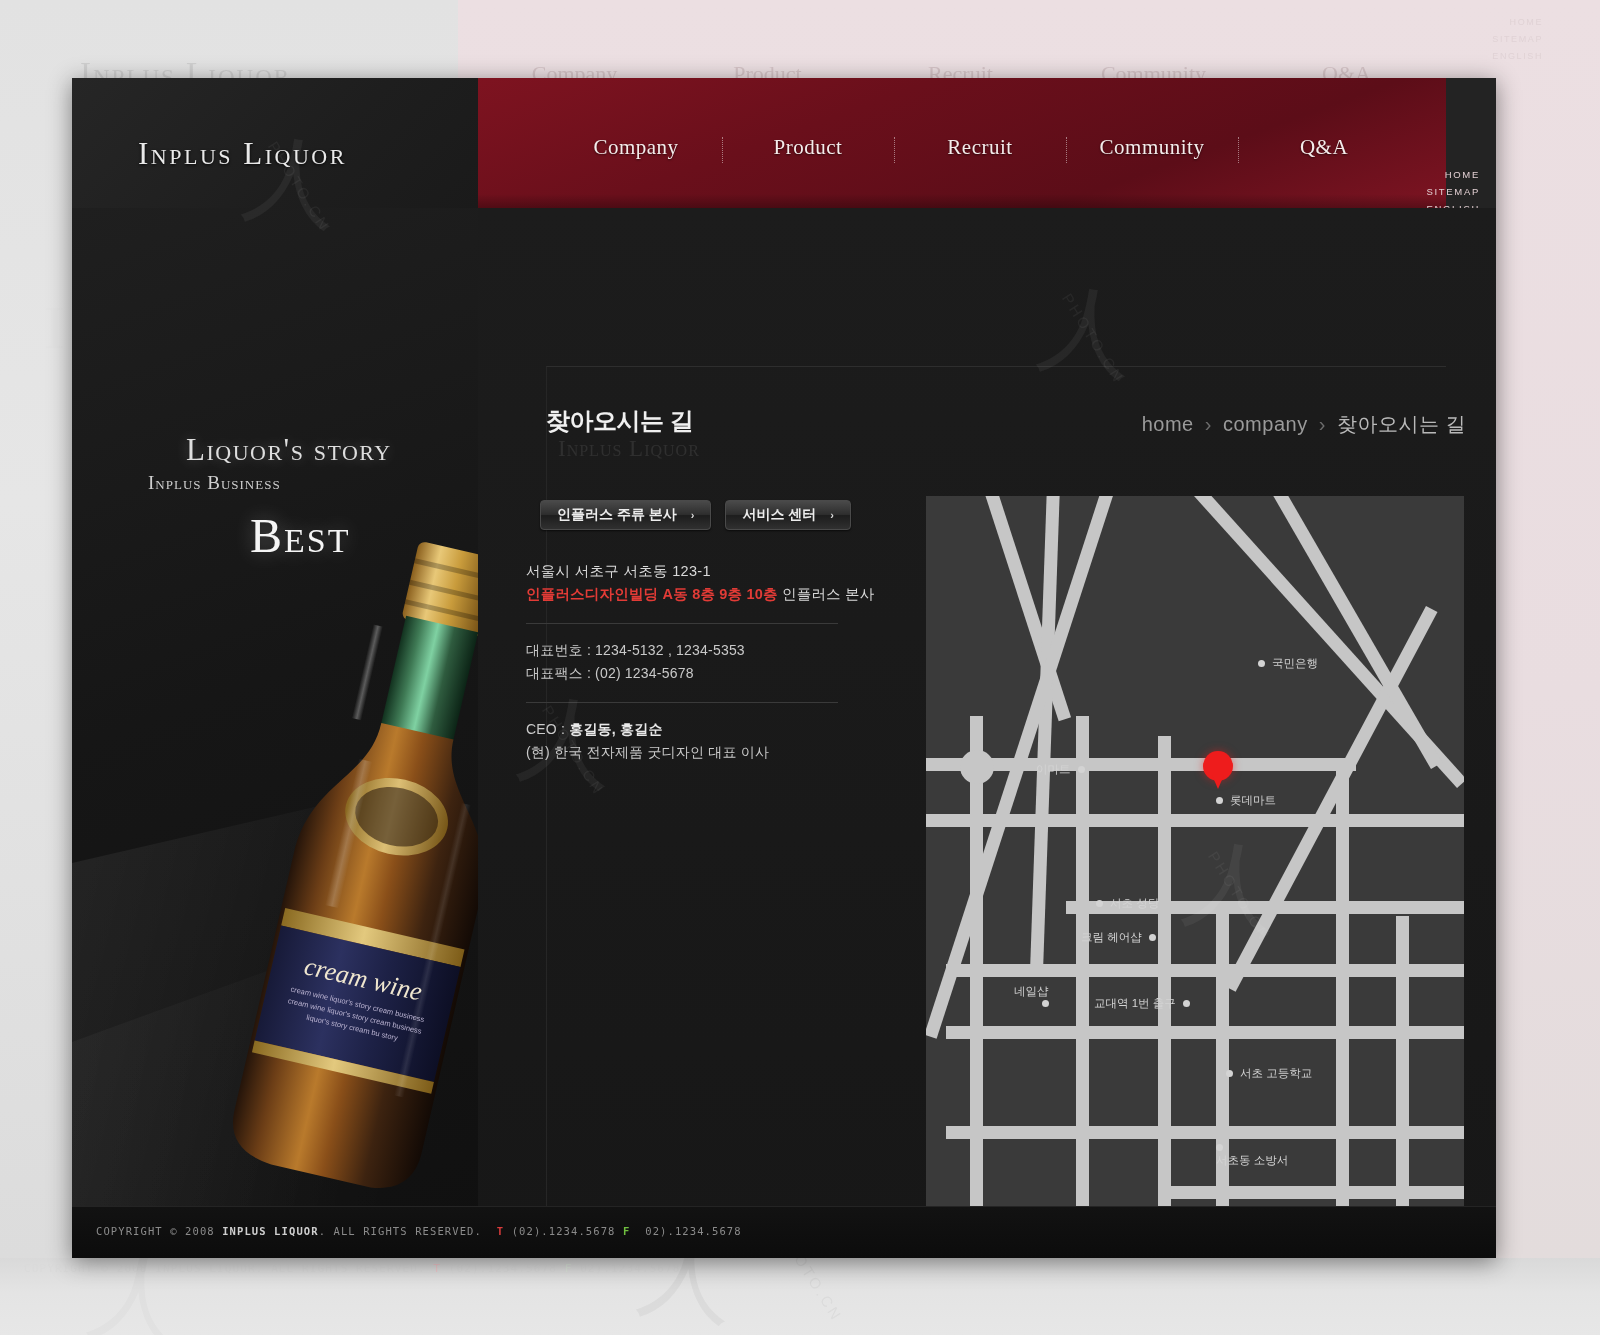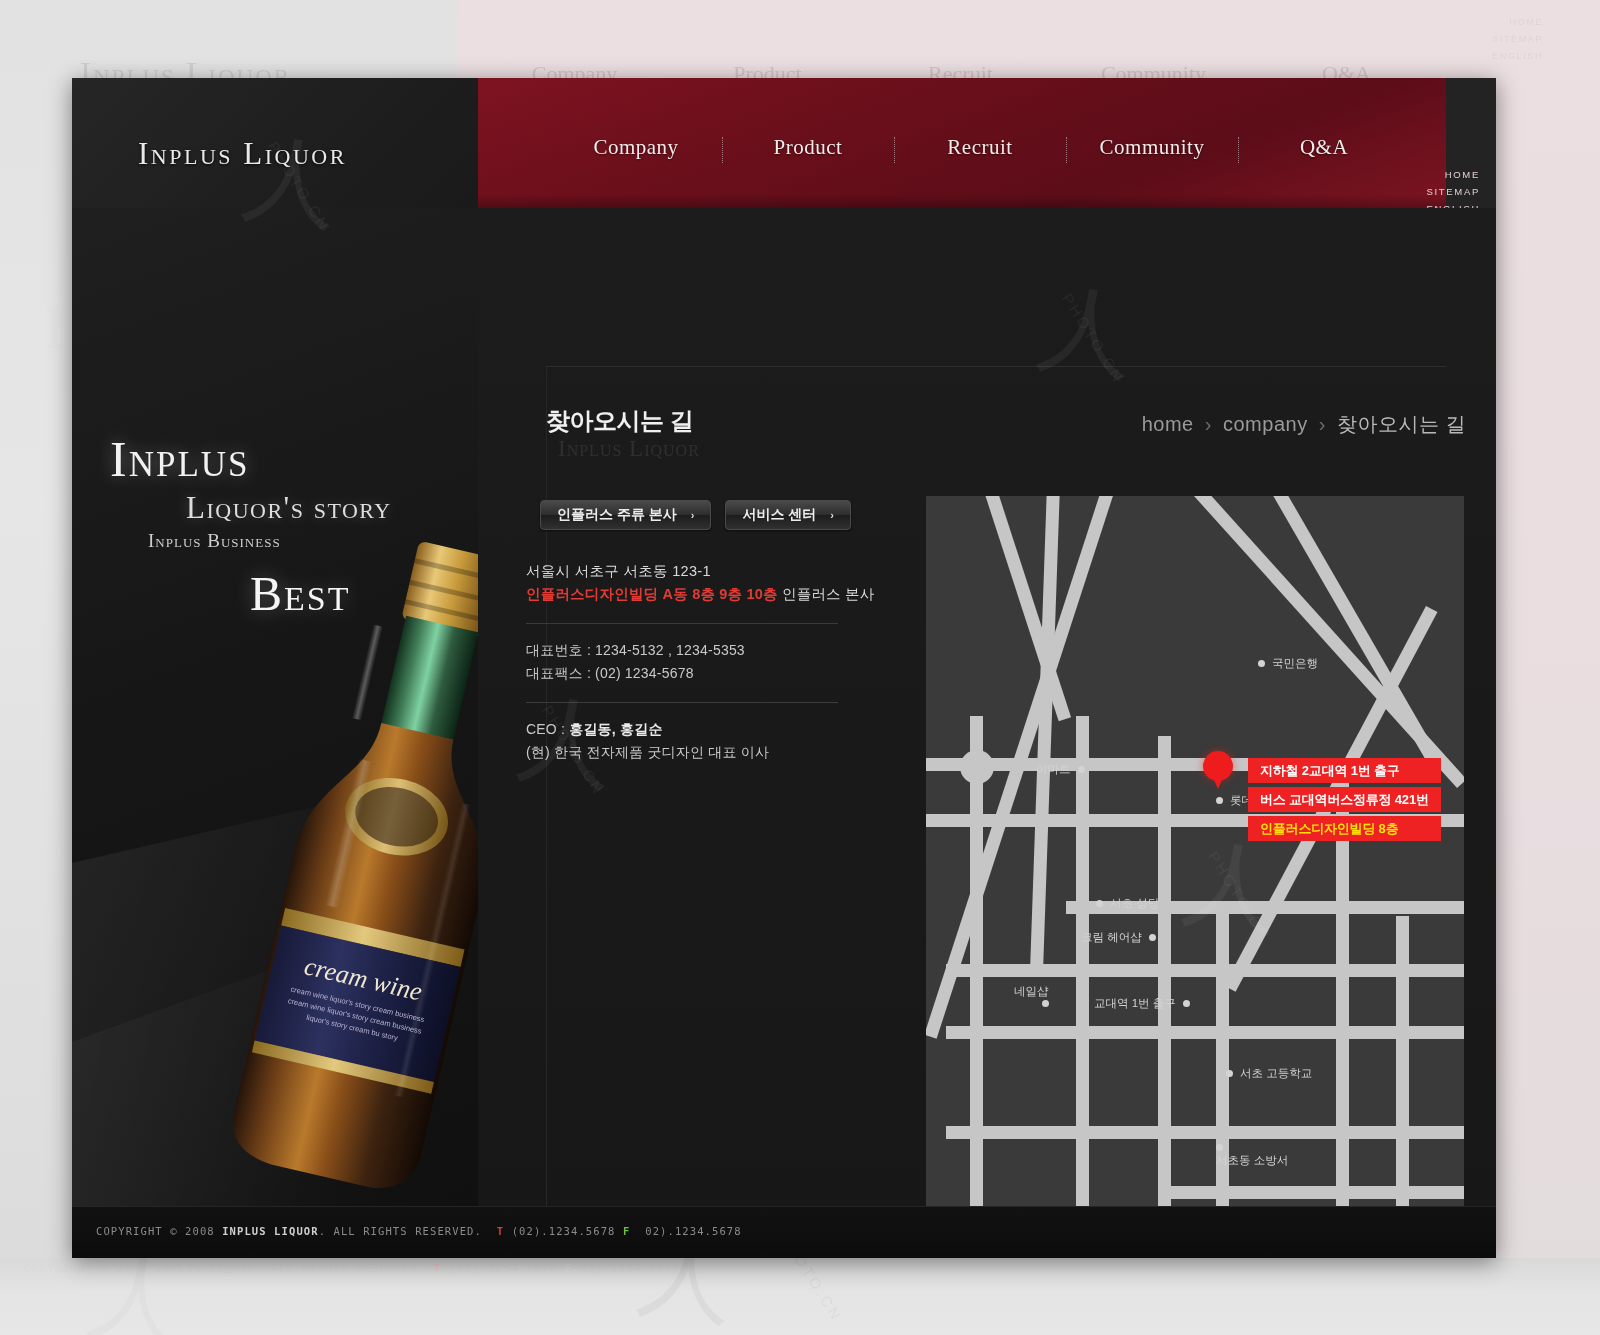--- a/index.html
+++ b/index.html
@@ -246,21 +246,20 @@
       <a href="#">사업분야</a>
       <a href="#" class="on">찾아오시는 길</a>
     </nav>
   </div>
 
   <div class="body-left">
     <div class="swoosh1"></div>
     <div class="swoosh2"></div>
 
     <div class="hero-txt">
-      <div class="hero-1">Inplus</div>
       <div class="hero-2">Liquor's story</div>
       <div class="hero-3">Inplus Business</div>
       <div class="hero-4">Best</div>
     </div>
 
     <svg class="bottle" viewBox="0 0 260 650">
       <defs>
         <linearGradient id="cap" x1="0" y1="0" x2="1" y2="0">
           <stop offset="0%" stop-color="#8a5f1d"></stop>
           <stop offset="28%" stop-color="#e8c878"></stop>
@@ -426,25 +425,20 @@
         <span class="dot"></span>
         <span>서초 고등학교</span>
       </div>
       <div class="poi" style="left:290px; top:648px; flex-direction:column; align-items:flex-start; gap:2px;">
         <span class="dot"></span>
         <span>서초동 소방서</span>
       </div>
 
       <div class="pin"></div>
 
-      <div class="rlabels">
-        <div class="rlabel">지하철 2교대역 1번 출구</div>
-        <div class="rlabel">버스 교대역버스정류정 421번</div>
-        <div class="rlabel y">인플러스디자인빌딩 8층</div>
-      </div>
     </div>
   </div>
 
   <div class="foot">
     <div class="cp">
       <span>COPYRIGHT © 2008 </span><b>INPLUS LIQUOR</b><span>.  ALL RIGHTS RESERVED.</span>
       &nbsp;<span class="t">T</span>
       <span>(02).1234.5678</span>
       <span class="f">F</span>
       &nbsp;<span>02).1234.5678</span>

